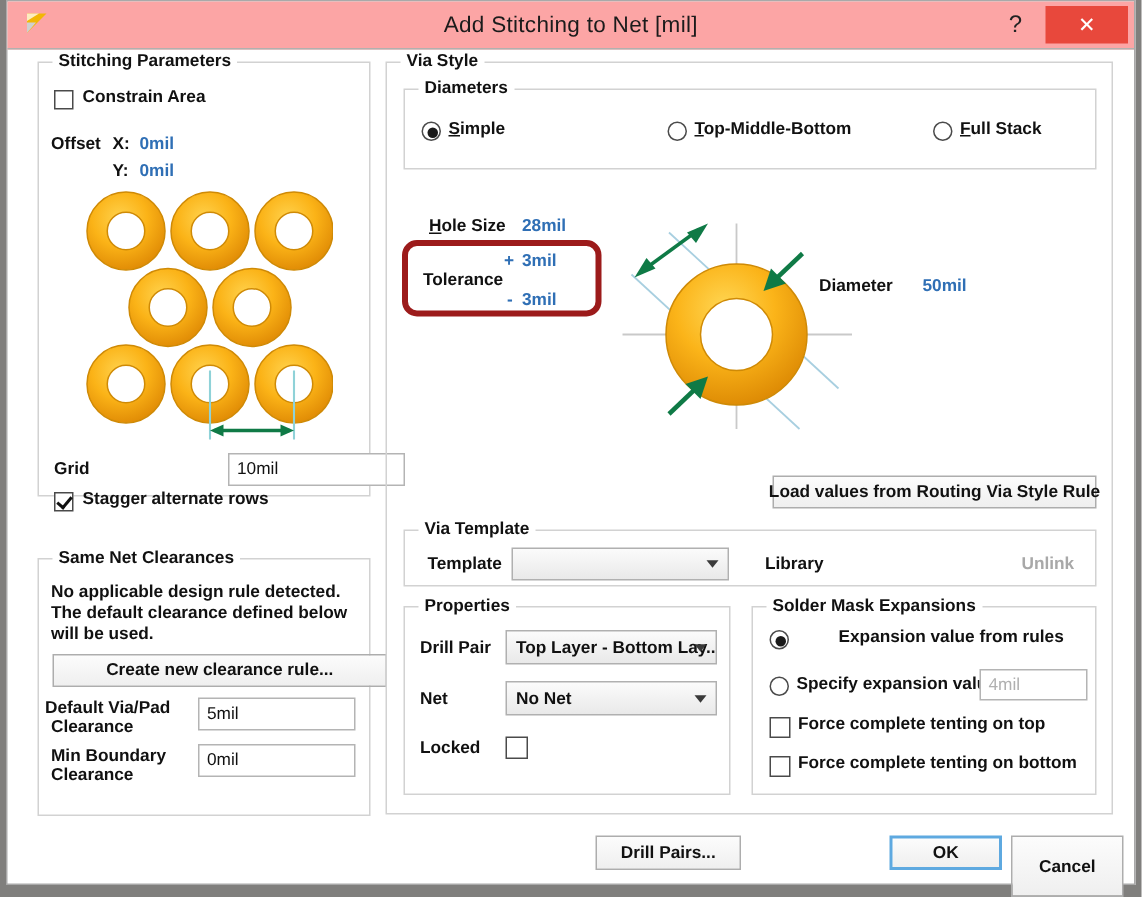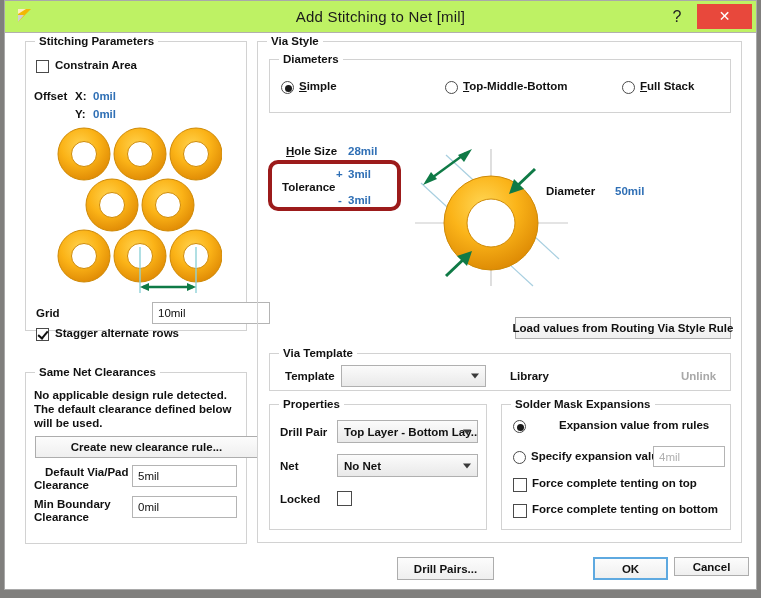--- a/index.html
+++ b/index.html
@@ -11,21 +11,21 @@
     overflow:hidden;
   }
   .dialog{
     position:absolute;left:4px;top:0;width:753px;height:590px;
     background:#ffffff;
     border:1px solid #a9a9a9;
     box-sizing:border-box;
   }
   
   .titlebar{
-    position:relative;height:31px;background:#bef264;
+    position:relative;height:31px;background:#fca5a5;
     border-bottom:1px solid #b2b0ae;
   }
   .app-icon{position:absolute;left:10px;top:5px;width:20px;height:20px;}
   .title-text{
     position:absolute;left:0;right:0;top:7px;text-align:center;
     font-size:15px;color:#1b1b1b;letter-spacing:.2px;
   }
   .help-btn{
     position:absolute;right:66px;top:3px;width:26px;height:25px;
     font-size:16px;color:#222;text-align:center;line-height:25px;
@@ -189,21 +189,21 @@
   <div class="lbl b" style="left:50px;top:326px;">Stagger alternate rows</div>
 
   <div class="gb" style="left:20px;top:371px;width:222px;height:172px;">
     <span class="gl">Same Net Clearances</span>
   </div>
   <div class="lbl b" style="left:29px;top:388px;">No applicable design rule detected.</div>
   <div class="lbl b" style="left:29px;top:402px;">The default clearance defined below</div>
   <div class="lbl b" style="left:29px;top:416px;">will be used.</div>
   <div class="btn" style="left:30px;top:435px;width:223px;height:22px;">Create new clearance rule...</div>
 
-  <div class="lbl b" style="left:40px;top:465px;">Default Via/Pad</div>
+  <div class="lbl b" style="left:25px;top:465px;">Default Via/Pad</div>
   <div class="lbl b" style="left:29px;top:478px;">Clearance</div>
   <div class="txt" style="left:127px;top:464px;width:105px;height:22px;">5mil</div>
 
   <div class="lbl b" style="left:29px;top:497px;">Min Boundary</div>
   <div class="lbl b" style="left:29px;top:510px;">Clearance</div>
   <div class="txt" style="left:127px;top:495px;width:105px;height:22px;">0mil</div>
 
   <div class="gb" style="left:252px;top:40px;width:485px;height:502px;">
     <span class="gl">Via Style</span>
   </div>
@@ -305,15 +305,15 @@
   <div class="txt dis" style="left:648px;top:445px;width:72px;height:21px;">4mil</div>
 
   <div class="cb" style="left:508px;top:477px;width:14px;height:14px;"></div>
   <div class="lbl b" style="left:527px;top:476px;">Force complete tenting on top</div>
 
   <div class="cb" style="left:508px;top:503px;width:14px;height:14px;"></div>
   <div class="lbl b" style="left:527px;top:502px;">Force complete tenting on bottom</div>
 
   <div class="btn" style="left:392px;top:556px;width:97px;height:23px;">Drill Pairs...</div>
   <div class="btn def" style="left:588px;top:556px;width:75px;height:23px;">OK</div>
-  <div class="btn" style="left:669px;top:556px;width:75px;height:19px;">Cancel</div>
+  <div class="btn" style="left:669px;top:556px;width:75px;height:41px;">Cancel</div>
 
 </div>
 
 </body></html>

